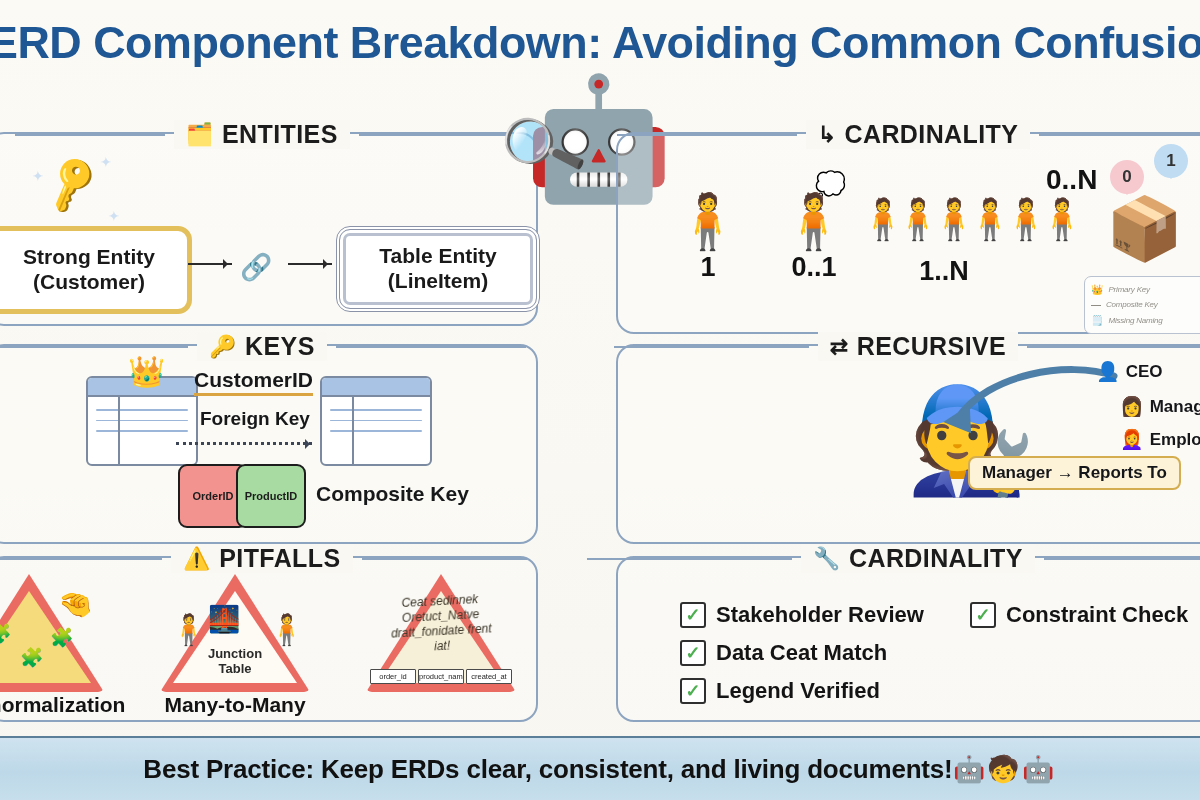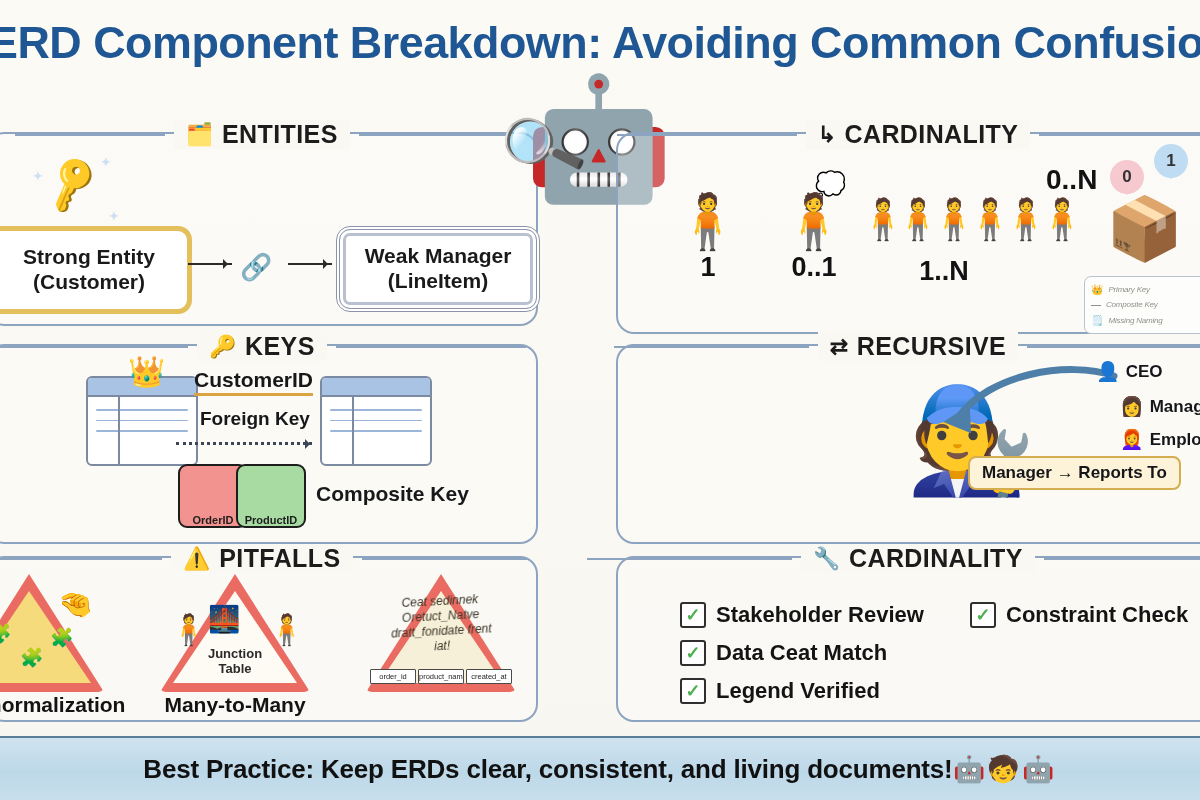--- a/index.html
+++ b/index.html
@@ -87,21 +87,21 @@
   .tbl{position:absolute;width:108px;height:86px;border:2px solid #7b8aa0;border-radius:6px;background:#fff;overflow:hidden;}
   .tbl .hd{height:17px;background:#a9c3e4;border-bottom:2px solid #7b8aa0;}
   .tbl .rw{height:1.5px;background:#9bb6d8;margin:9px 8px 0 8px;border-radius:2px;}
   .tbl .vl{position:absolute;left:30px;top:17px;bottom:0;width:2px;background:#7b8aa0;}
   .crown{position:absolute;font-size:30px;}
   .kname{position:absolute;font-size:21px;font-weight:700;color:#17181a;border-bottom:3px solid #d9a441;padding-bottom:1px;}
   .fk{position:absolute;font-size:19px;font-weight:700;color:#17181a;}
   .dash{position:absolute;height:0;border-top:3px dotted #3c4656;}
   .dash::after{content:"";position:absolute;right:-3px;top:-6px;border:5px solid transparent;border-left-color:#3c4656;}
   .puz{position:absolute;width:66px;height:60px;border:2px solid #1d1d1d;border-radius:9px;
-       display:flex;align-items:flex-end;justify-content:center;
+       display:flex;align-items:center;justify-content:center;
        font-size:11px;font-weight:700;color:#1d1d1d;}
   .puz.l{background:#f2938f;}
   .puz.r{background:#a7dba2;}
   .ck{position:absolute;font-size:21px;font-weight:700;color:#17181a;}
 
   
   #p-rec{left:616px;top:344px;width:600px;height:196px;}
   .worker{position:absolute;font-size:104px;line-height:1;}
   .curve{position:absolute;}
   .org{position:absolute;}
@@ -174,21 +174,21 @@
     <div class="ebox" id="ebox-strong">
       <span>Strong Entity</span>
       <span>(Customer)</span>
     </div>
 
     <div class="arr" style="left:200px;width:44px"></div>
     <span class="chain">🔗</span>
     <div class="arr" style="left:300px;width:44px"></div>
 
     <div class="ebox" id="ebox-weak">
-      <span>Weak Manager</span>
+      <span>Table Entity</span>
       <span>(LineItem)</span>
     </div>
   </div>
 
   <div class="robot">🤖</div>
   <div class="mag">🔍</div>
 
   <div class="panel" id="p-card">
     <div class="sect-head">
       <span class="rule" style="width:180px"></span>

